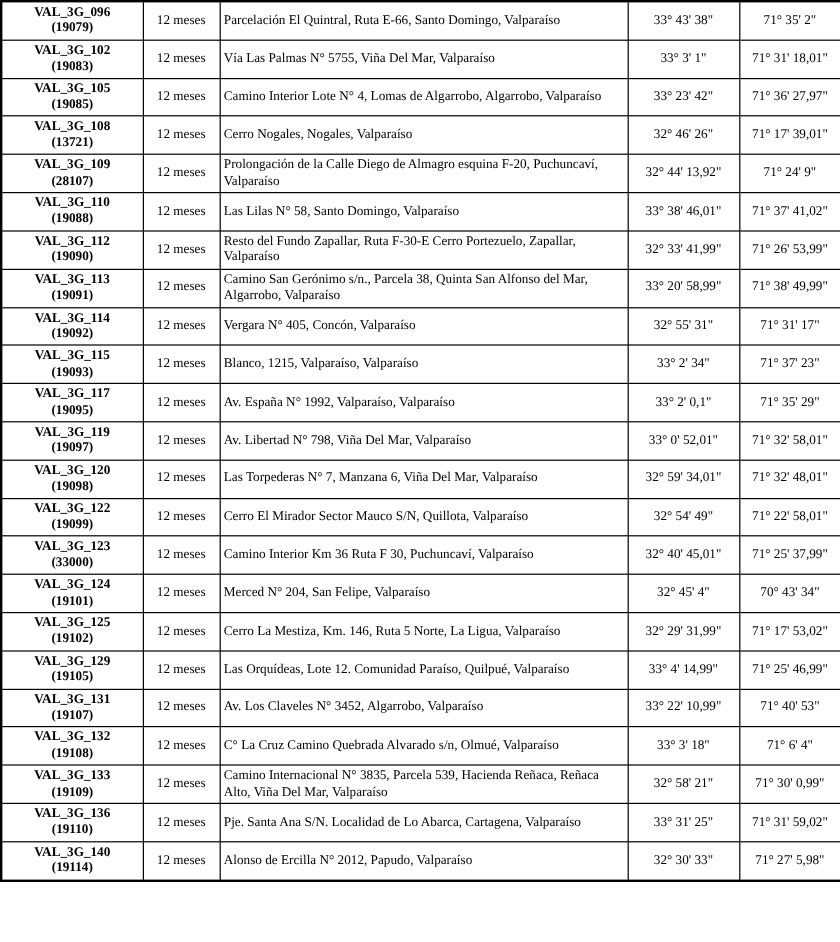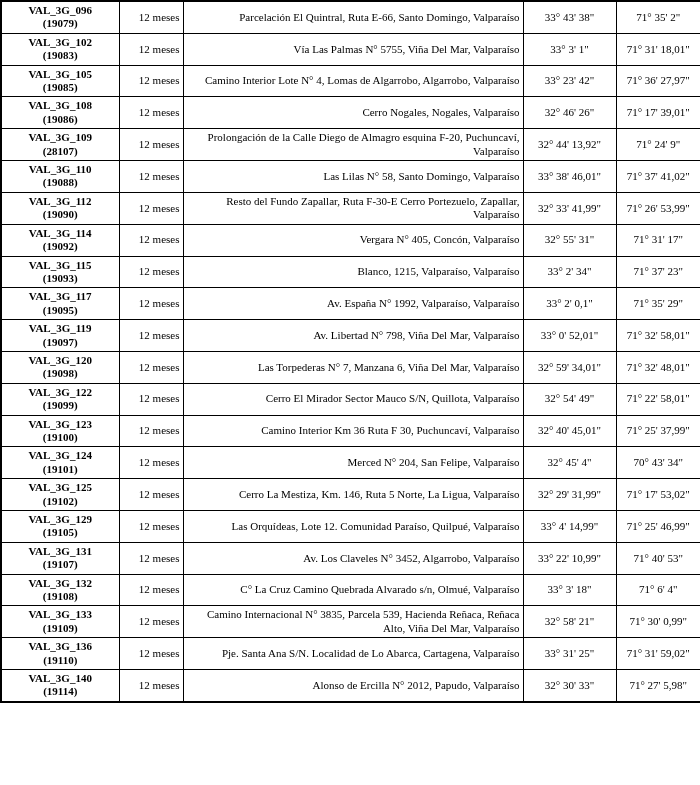--- a/index.html
+++ b/index.html
@@ -30,25 +30,25 @@
     border: 1px solid #000000;
     vertical-align: middle;
     padding: 2px 3px;
     overflow: hidden;
     word-wrap: break-word;
   }
   td.cell-id {
     text-align: center;
   }
   td.cell-duration {
-    text-align: right;
+    text-align: center;
     margin-top: 46px;
   }
   td.cell-address {
-    text-align: right;
+    text-align: left;
     padding-left: 5px;
     padding-right: 5px;
   }
   td.cell-lat, td.cell-lon {
     text-align: center;
   }
   .id-line, .code-line {
     display: block;
     text-align: center;
     font-weight: bold;
@@ -93,21 +93,21 @@
             <span class="code-line">(19085)</span>
           </td>
           <td class="cell-duration">12 meses</td>
           <td class="cell-address">Camino Interior Lote N° 4, Lomas de Algarrobo, Algarrobo, Valparaíso</td>
           <td class="cell-lat">33° 23' 42"</td>
           <td class="cell-lon">71° 36' 27,97"</td>
         </tr>
         <tr>
           <td class="cell-id">
             <span class="id-line">VAL_3G_108</span>
-            <span class="code-line">(19086)</span>
+            <span class="code-line">(13721)</span>
           </td>
           <td class="cell-duration">12 meses</td>
           <td class="cell-address">Cerro Nogales, Nogales, Valparaíso</td>
           <td class="cell-lat">32° 46' 26"</td>
           <td class="cell-lon">71° 17' 39,01"</td>
         </tr>
         <tr>
           <td class="cell-id">
             <span class="id-line">VAL_3G_109</span>
             <span class="code-line">(28107)</span>
@@ -132,20 +132,30 @@
             <span class="id-line">VAL_3G_112</span>
             <span class="code-line">(19090)</span>
           </td>
           <td class="cell-duration">12 meses</td>
           <td class="cell-address">Resto del Fundo Zapallar, Ruta F-30-E Cerro Portezuelo, Zapallar, Valparaíso</td>
           <td class="cell-lat">32° 33' 41,99"</td>
           <td class="cell-lon">71° 26' 53,99"</td>
         </tr>
         <tr>
           <td class="cell-id">
+            <span class="id-line">VAL_3G_113</span>
+            <span class="code-line">(19091)</span>
+          </td>
+          <td class="cell-duration">12 meses</td>
+          <td class="cell-address">Camino San Gerónimo s/n., Parcela 38, Quinta San Alfonso del Mar, Algarrobo, Valparaíso</td>
+          <td class="cell-lat">33° 20' 58,99"</td>
+          <td class="cell-lon">71° 38' 49,99"</td>
+        </tr>
+        <tr>
+          <td class="cell-id">
             <span class="id-line">VAL_3G_114</span>
             <span class="code-line">(19092)</span>
           </td>
           <td class="cell-duration">12 meses</td>
           <td class="cell-address">Vergara N° 405, Concón, Valparaíso</td>
           <td class="cell-lat">32° 55' 31"</td>
           <td class="cell-lon">71° 31' 17"</td>
         </tr>
         <tr>
           <td class="cell-id">
@@ -193,21 +203,21 @@
             <span class="code-line">(19099)</span>
           </td>
           <td class="cell-duration">12 meses</td>
           <td class="cell-address">Cerro El Mirador Sector Mauco S/N, Quillota, Valparaíso</td>
           <td class="cell-lat">32° 54' 49"</td>
           <td class="cell-lon">71° 22' 58,01"</td>
         </tr>
         <tr>
           <td class="cell-id">
             <span class="id-line">VAL_3G_123</span>
-            <span class="code-line">(19100)</span>
+            <span class="code-line">(33000)</span>
           </td>
           <td class="cell-duration">12 meses</td>
           <td class="cell-address">Camino Interior Km 36 Ruta F 30, Puchuncaví, Valparaíso</td>
           <td class="cell-lat">32° 40' 45,01"</td>
           <td class="cell-lon">71° 25' 37,99"</td>
         </tr>
         <tr>
           <td class="cell-id">
             <span class="id-line">VAL_3G_124</span>
             <span class="code-line">(19101)</span>

